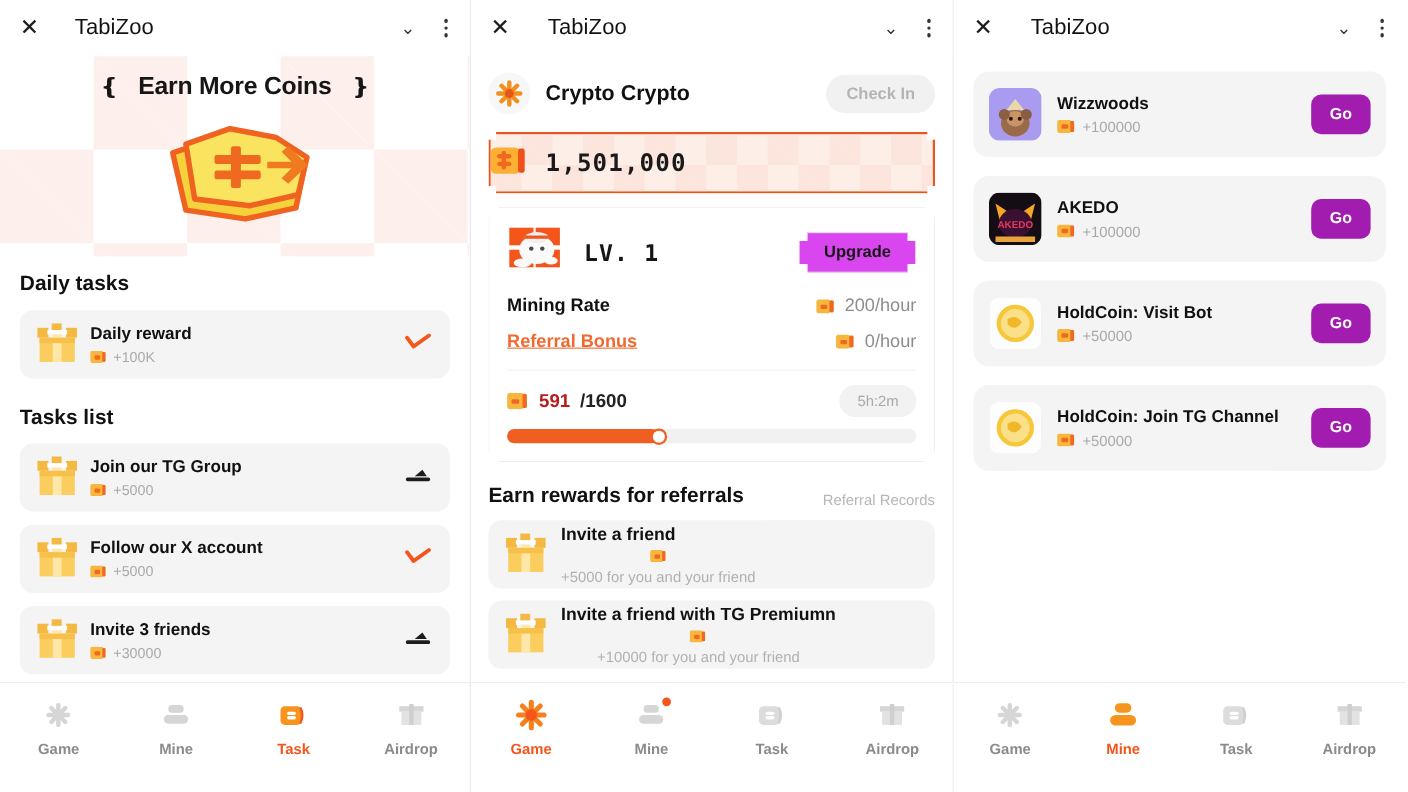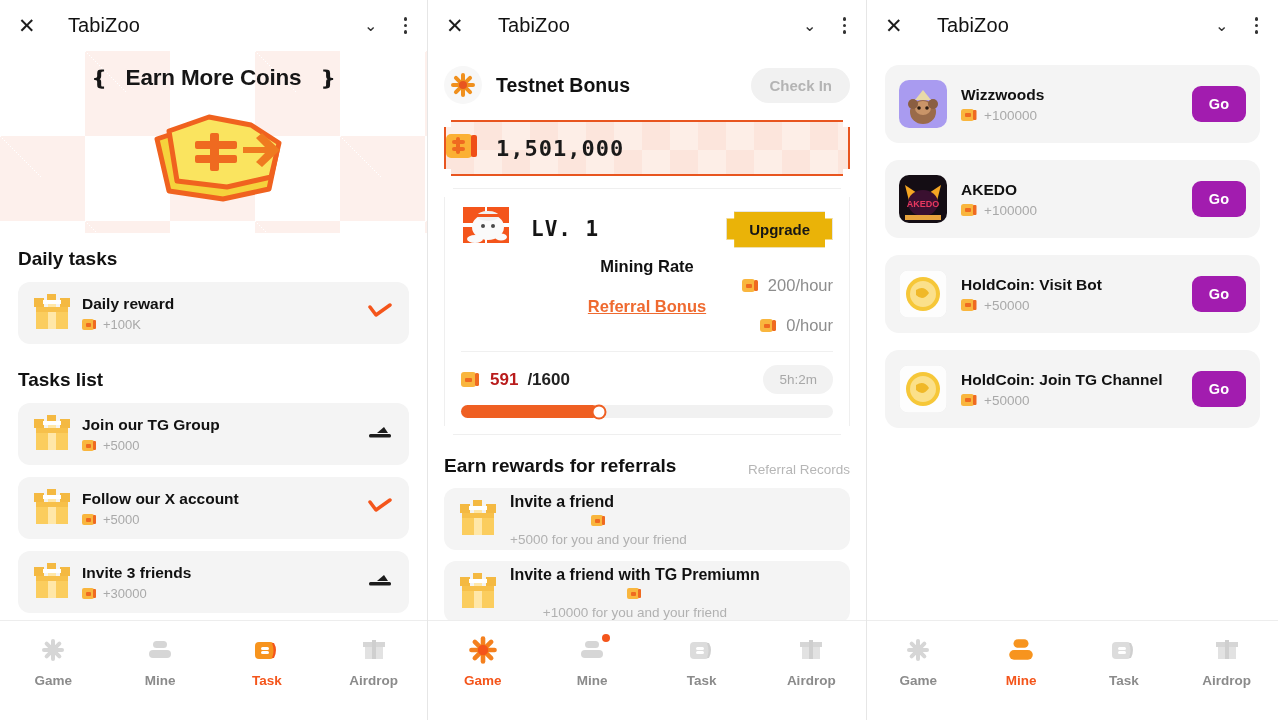--- a/index.html
+++ b/index.html
@@ -91,28 +91,28 @@
     letter-spacing: 1px; }
 
   .mine-card { position: relative; margin-top: 12px; background: #fff;
     border: 1.5px solid #efefef; padding: 14px 16px 16px;
     clip-path: polygon(0 9px, 9px 9px, 9px 0, calc(100% - 9px) 0, calc(100% - 9px) 9px,
       100% 9px, 100% calc(100% - 9px), calc(100% - 9px) calc(100% - 9px),
       calc(100% - 9px) 100%, 9px 100%, 9px calc(100% - 9px), 0 calc(100% - 9px)); }
   .lv-row { display: flex; align-items: center; }
   .lv-txt { font-size: 21px; font-weight: 700; color: #151515; margin-left: 14px;
     font-family: "DejaVu Sans Mono", monospace; letter-spacing: 1px; }
-  .upgrade { margin-left: auto; background: #eab308; border: 1.5px solid #e6e6e6;
+  .upgrade { margin-left: auto; background: #d946ef; border: 1.5px solid #e6e6e6;
     font-size: 15px; font-weight: 700; color: #161616; padding: 9px 22px;
     font-family: inherit; cursor: pointer;
     clip-path: polygon(0 8px, 8px 8px, 8px 0, calc(100% - 8px) 0, calc(100% - 8px) 8px,
       100% 8px, 100% calc(100% - 8px), calc(100% - 8px) calc(100% - 8px),
       calc(100% - 8px) 100%, 8px 100%, 8px calc(100% - 8px), 0 calc(100% - 8px)); }
 
-  .stat-row { display: flex; align-items: center; margin-top: 2px; flex-direction: column; }
+  .stat-row { display: flex; align-items: center; margin-top: 13px; }
   .stat-lbl { font-size: 16.5px; font-weight: 700; color: #111; }
   .stat-lbl.link { color: #ef6a30; text-decoration: underline; cursor: pointer; }
   .stat-val { margin-left: auto; display: flex; align-items: center; gap: 9px;
     font-size: 16.5px; color: #8d8d8d; font-weight: 500; }
 
   .divider { height: 1px; background: #f0f0f0; margin: 16px 0 0; }
 
   .prog-row { display: flex; align-items: center; margin-top: 13px; }
   .prog-nums { display: flex; align-items: center; gap: 9px; }
   .prog-nums .cur { font-size: 17px; font-weight: 700; color: #b91c1c; }
@@ -404,21 +404,21 @@
           <svg width="26" height="26" viewBox="0 0 26 26">
               <g fill="#f0901e">
                 <rect x="11" y="1" width="4" height="24" rx="2"></rect>
                 <rect x="1" y="11" width="24" height="4" rx="2"></rect>
                 <rect x="11" y="1" width="4" height="24" rx="2" transform="rotate(45 13 13)"></rect>
                 <rect x="1" y="11" width="24" height="4" rx="2" transform="rotate(45 13 13)"></rect>
               </g>
               <circle cx="13" cy="13" r="4" fill="#e8551f"></circle>
             </svg>
         </div>
-        <div class="crypto-name">Testnet Bonus</div>
+        <div class="crypto-name">Crypto Crypto</div>
         <button class="checkin">Check In</button>
       </div>
 
       <div class="balance">
         <div class="bg-checks"></div>
         <div class="bcoin">
           <svg width="34" height="26" viewBox="0 0 34 26">
               <rect x="0" y="1" width="27" height="24" rx="5" fill="#fbb034"></rect>
               <rect x="25" y="2" width="6" height="22" rx="2" fill="#ef4f18"></rect>
               <rect x="6" y="7" width="13" height="4" rx="2" fill="#ef6a20"></rect>

